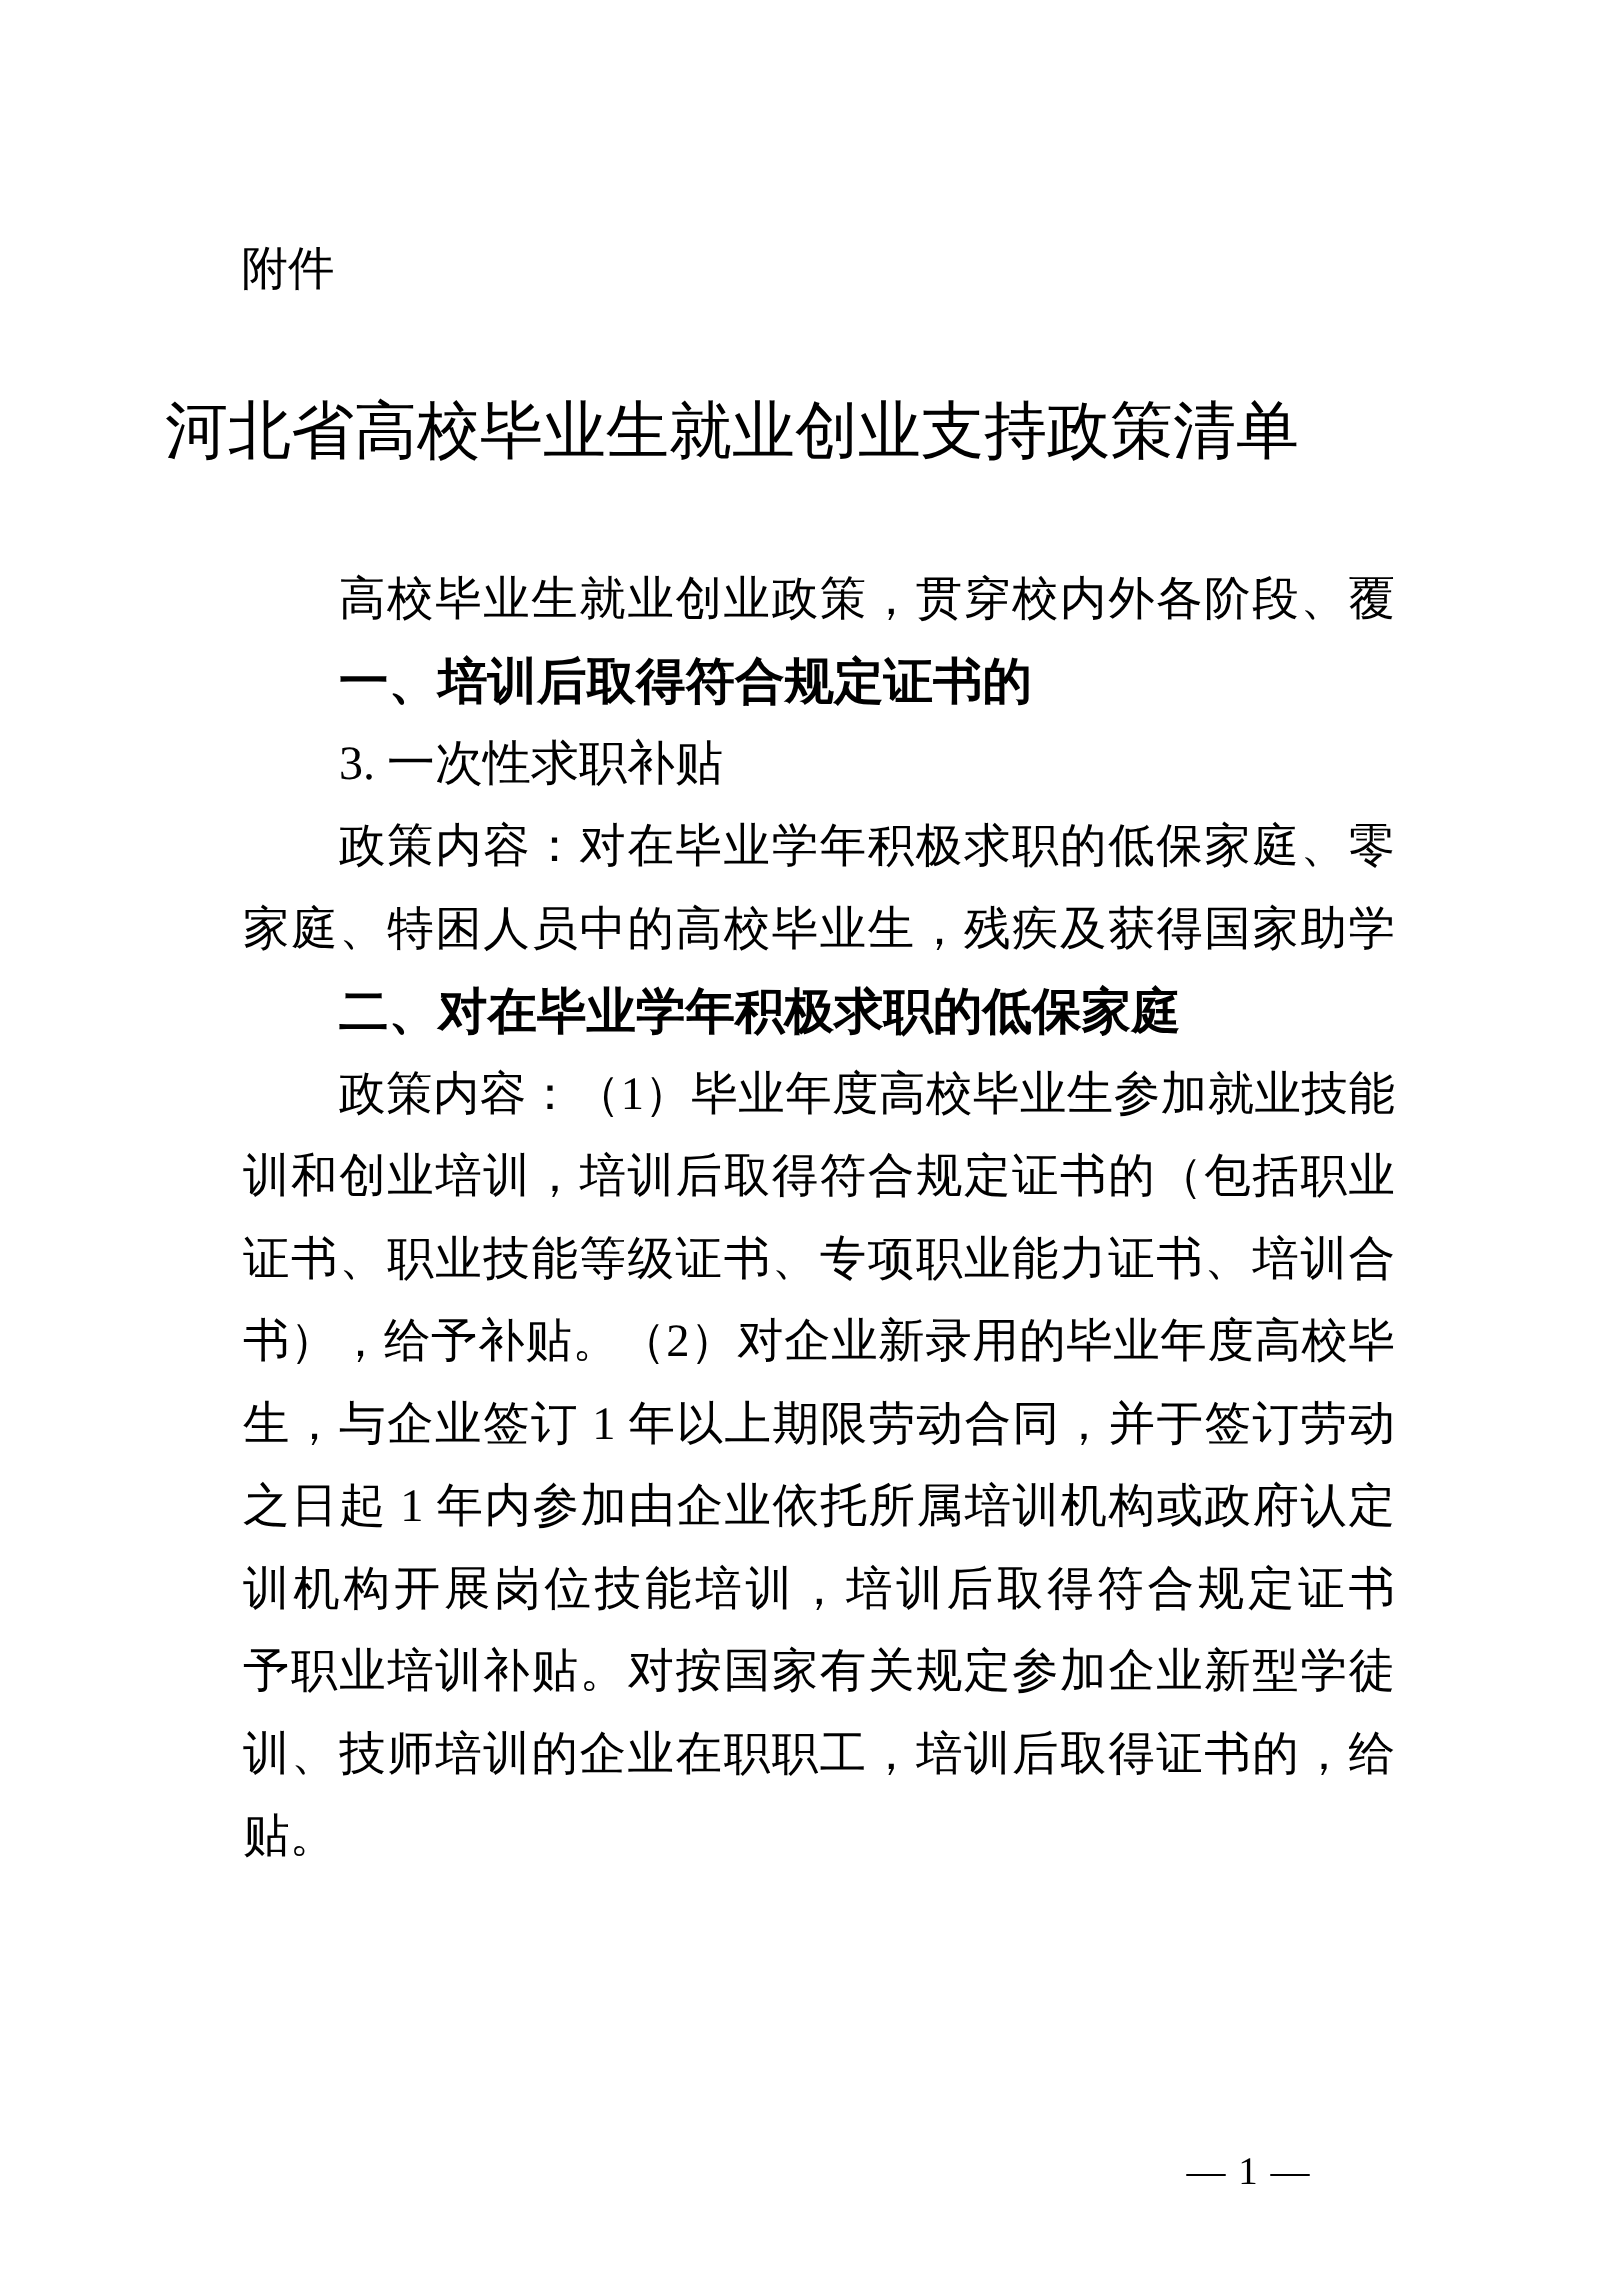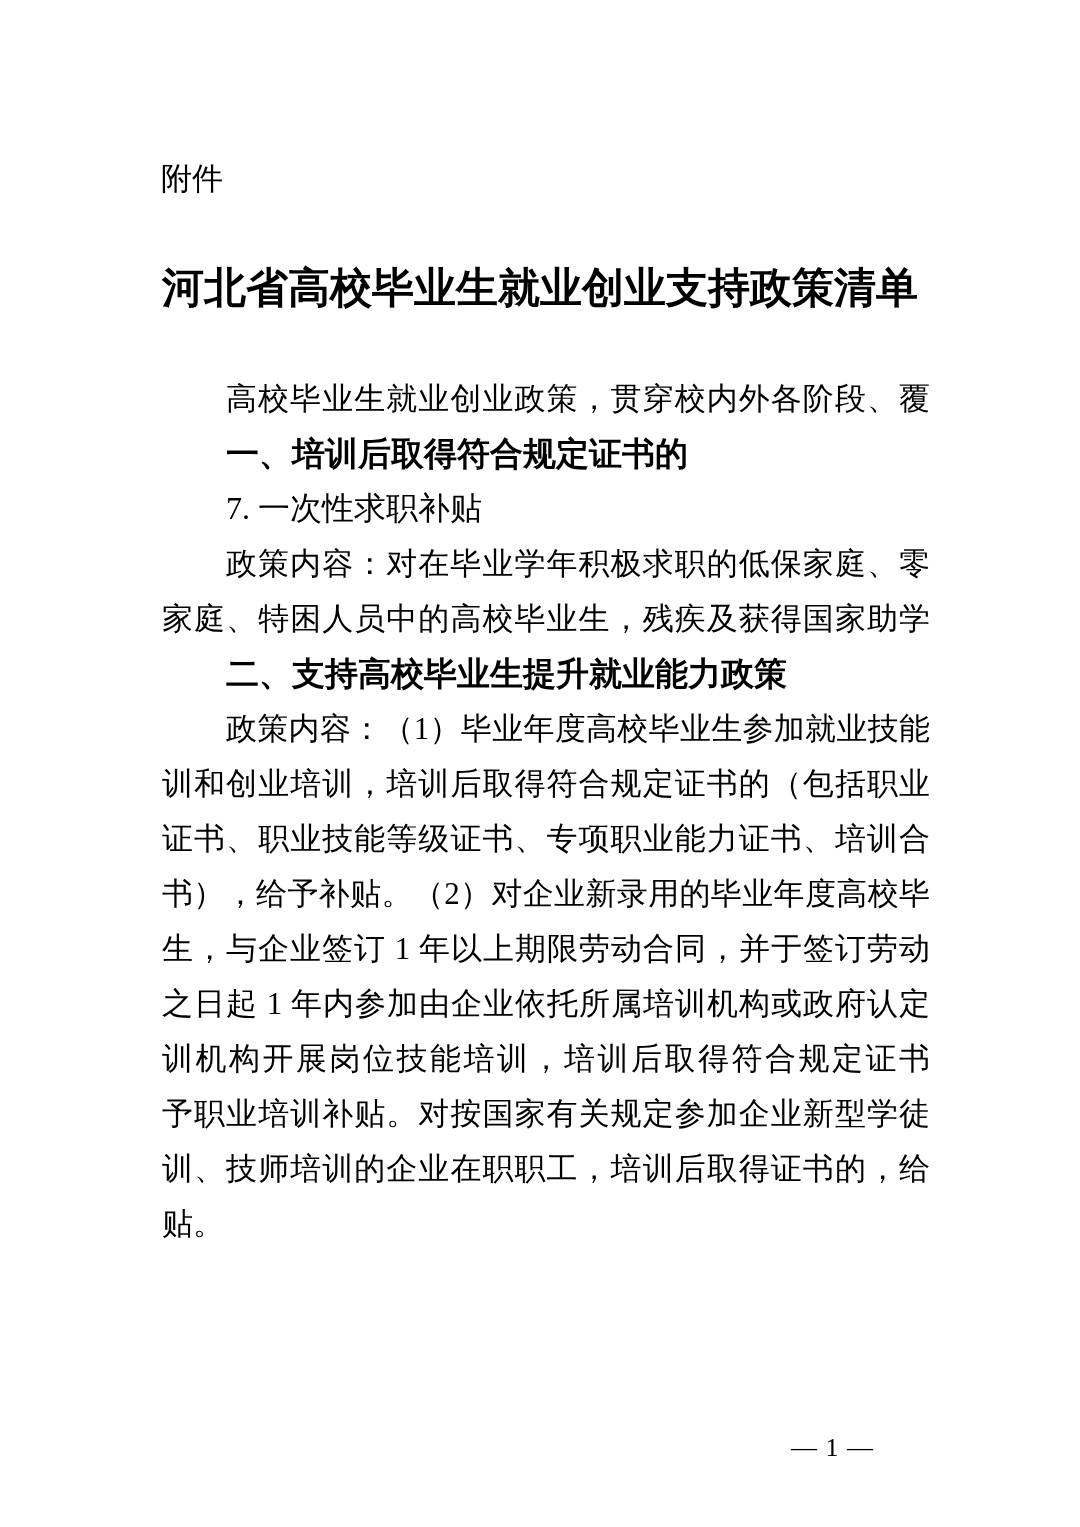--- a/index.html
+++ b/index.html
@@ -24,23 +24,22 @@
     font-family: "Liberation Sans", sans-serif;
     font-size: 31px;
     line-height: 40px;
     color: #000000;
   }
   .doc-title {
     position: absolute;
     left: 110px;
     width: 860px;
     top: 238px;
-    text-align: center;
     font-family: "Liberation Serif", serif;
-    font-weight: bold;
+    font-weight: normal;
     font-size: 42px;
     line-height: 62px;
     color: #000000;
     white-space: nowrap;
   }
   .body-col {
     position: absolute;
     left: 162px;
     top: 352px;
     width: 768px;
@@ -86,24 +85,24 @@
 
 <div class="page">
 
   <div class="attachment-label">附件</div>
 
   <div class="doc-title">河北省高校毕业生就业创业支持政策清单</div>
 
   <div class="body-col">
     <div class="line just indent">高校毕业生就业创业政策，贯穿校内外各阶段、覆盖求</div>
     <div class="line h1">一、培训后取得符合规定证书的</div>
-    <div class="line sub">7. 一次性求职补贴</div>
+    <div class="line sub">3. 一次性求职补贴</div>
     <div class="line just indent">政策内容：对在毕业学年积极求职的低保家庭、零就业</div>
     <div class="line just">家庭、特困人员中的高校毕业生，残疾及获得国家助学贷款</div>
-    <div class="line h1">二、支持高校毕业生提升就业能力政策</div>
+    <div class="line h1">二、对在毕业学年积极求职的低保家庭</div>
     <div class="line just indent">政策内容：（1）毕业年度高校毕业生参加就业技能培</div>
     <div class="line just">训和创业培训，培训后取得符合规定证书的（包括职业资格</div>
     <div class="line just">证书、职业技能等级证书、专项职业能力证书、培训合格证</div>
     <div class="line just">书），给予补贴。（2）对企业新录用的毕业年度高校毕业</div>
     <div class="line just">生，与企业签订 1 年以上期限劳动合同，并于签订劳动合同</div>
     <div class="line just">之日起 1 年内参加由企业依托所属培训机构或政府认定的培</div>
     <div class="line just">训机构开展岗位技能培训，培训后取得符合规定证书的，给</div>
     <div class="line just">予职业培训补贴。对按国家有关规定参加企业新型学徒制培</div>
     <div class="line just">训、技师培训的企业在职职工，培训后取得证书的，给予补</div>
     <div class="line">贴。</div>

